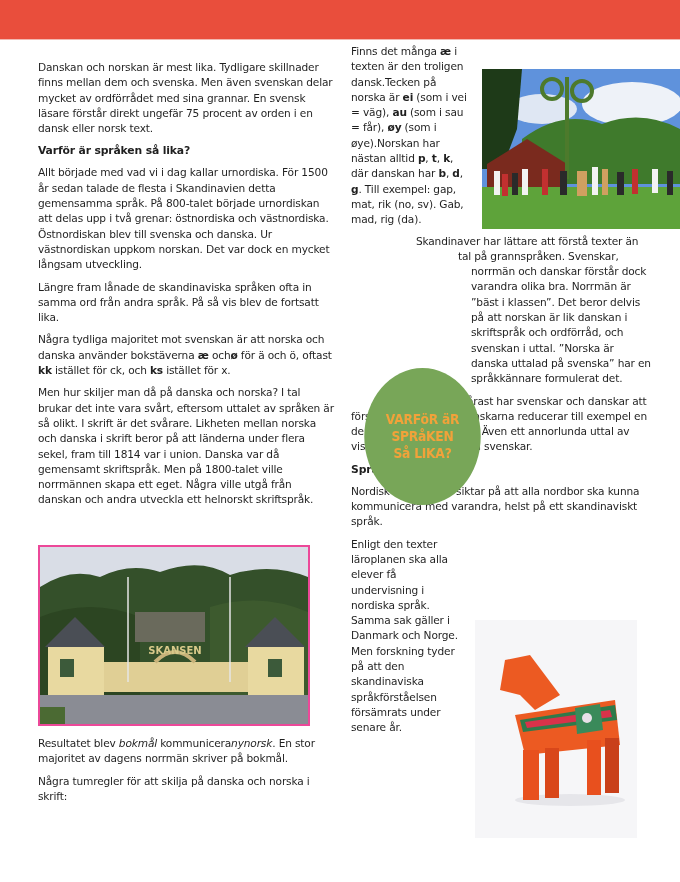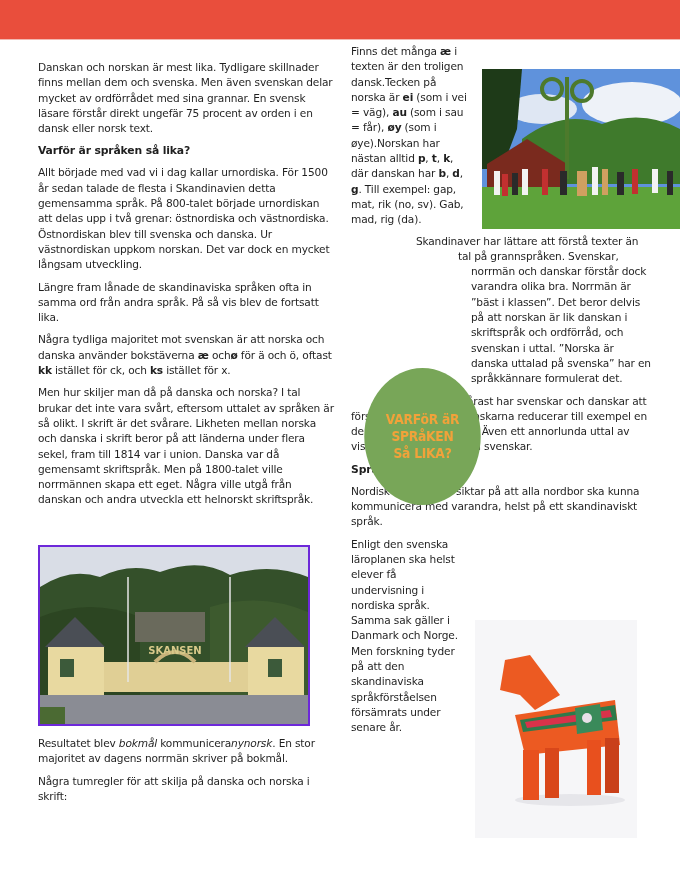--- a/index.html
+++ b/index.html
@@ -5,21 +5,21 @@
     * { box-sizing: border-box; margin: 0; padding: 0; }
     html, body { width: 680px; height: 882px; background: #ffffff; overflow: hidden; }
     body { position: relative; font-family: "DejaVu Sans", sans-serif; color: #1f1f1f; }
     .topbar { position: absolute; left: 0; top: 0; width: 680px; height: 40px; background: #e94e3c; border-bottom: 1px solid #f2b8b0; }
     .col { position: absolute; font-size: 10.6px; line-height: 15.3px; letter-spacing: -0.15px; }
     .col p { margin-bottom: 7px; }
     .col h3 { font-size: 10.8px; font-weight: bold; margin: 0 0 7px 0; line-height: 15px; }
     #col-left { left: 38px; top: 60px; width: 298px; }
     #col-right { left: 351px; top: 44px; width: 300px; }
     .img-box { position: absolute; overflow: hidden; }
-    #img-skansen { left: 38px; top: 545px; width: 272px; height: 181px; border: 2px solid #6d28d9; background: #cdd3dc; }
+    #img-skansen { left: 38px; top: 545px; width: 272px; height: 181px; border: 2px solid #ec4899; background: #cdd3dc; }
     #img-midsummer { left: 482px; top: 69px; width: 198px; height: 160px; background: #6b9be0; }
     #img-dalahorse { left: 475px; top: 620px; width: 162px; height: 218px; background: #f6f6f8; }
     .circle { position: absolute; left: 354px; top: 368px; width: 137px; height: 137px; border-radius: 50%; background: #78a658;
       display: flex; flex-direction: column; align-items: center; justify-content: center; color: #f2a23a;
       font-family: "DejaVu Sans", sans-serif; font-weight: bold; font-size: 14.5px; line-height: 17px; letter-spacing: -0.3px; text-align: center; transform: scaleX(0.85); }
     .circle span { display: block; }
     .caption { font-style: italic; }
     b { font-weight: bold; }
     .shape-circ-left { float: left; width: 120px; height: 140px; shape-outside: circle(50%); }
   </style>
@@ -105,21 +105,21 @@
       </g>
   </svg>
 </div>
 
 <div class="col" id="col-right">
   <p style="width:118px; margin-bottom:6px;"><span>Finns det många </span><b>æ</b><span> i texten är den troligen dansk.Tecken på norska är </span><b>ei</b><span> (som i vei = väg), </span><b>au</b><span> (som i sau = får), </span><b>øy</b><span> (som i øye).Norskan har nästan alltid </span><b>p</b><span>, </span><b>t</b><span>, </span><b>k</b><span>, där danskan har </span><b>b</b><span>, </span><b>d</b><span>, </span><b>g</b><span>. Till exempel: gap, mat, rik (no, sv). Gab, mad, rig (da).</span></p>
   <p><span class="shape-circ-left" style="margin-top:48px;"></span><span>Skandinaver har lättare att förstå texter än tal på grannspråken. Svenskar, norrmän och danskar förstår dock varandra olika bra. Norrmän är ”bäst i klassen”. Det beror delvis på att norskan är lik danskan i skriftspråk och ordförråd, och svenskan i uttal. ”Norska är danska uttalad på svenska” har en språkkännare formulerat det.</span></p>
   <p>Svårast har svenskar och danskar att förstå varandras tal. Danskarna reducerar till exempel en del ljud; drar ihop orden. Även ett annorlunda uttal av vissa vokaler kan förvirra svenskar.</p>
   <h3>Språkpolitik</h3>
   <p>Nordisk språkpolitik siktar på att alla nordbor ska kunna kommunicera med varandra, helst på ett skandinaviskt språk.</p>
-  <p style="width:108px;">Enligt den svenska läroplanen ska helst elever få undervisning i nordiska språk. Samma sak gäller i Danmark och Norge. Men forskning tyder på att den skandinaviska språkförståelsen försämrats under senare år.</p>
+  <p style="width:108px;">Enligt den texter läroplanen ska alla elever få undervisning i nordiska språk. Samma sak gäller i Danmark och Norge. Men forskning tyder på att den skandinaviska språkförståelsen försämrats under senare år.</p>
 </div>
 
 <div class="circle">
   <span>VARFöR äR</span>
   <span>SPRåKEN</span>
   <span>Så LIKA?</span>
 </div>
 
 <div class="img-box" id="img-dalahorse">
   <svg width="162" height="218" viewBox="0 0 162 218">

